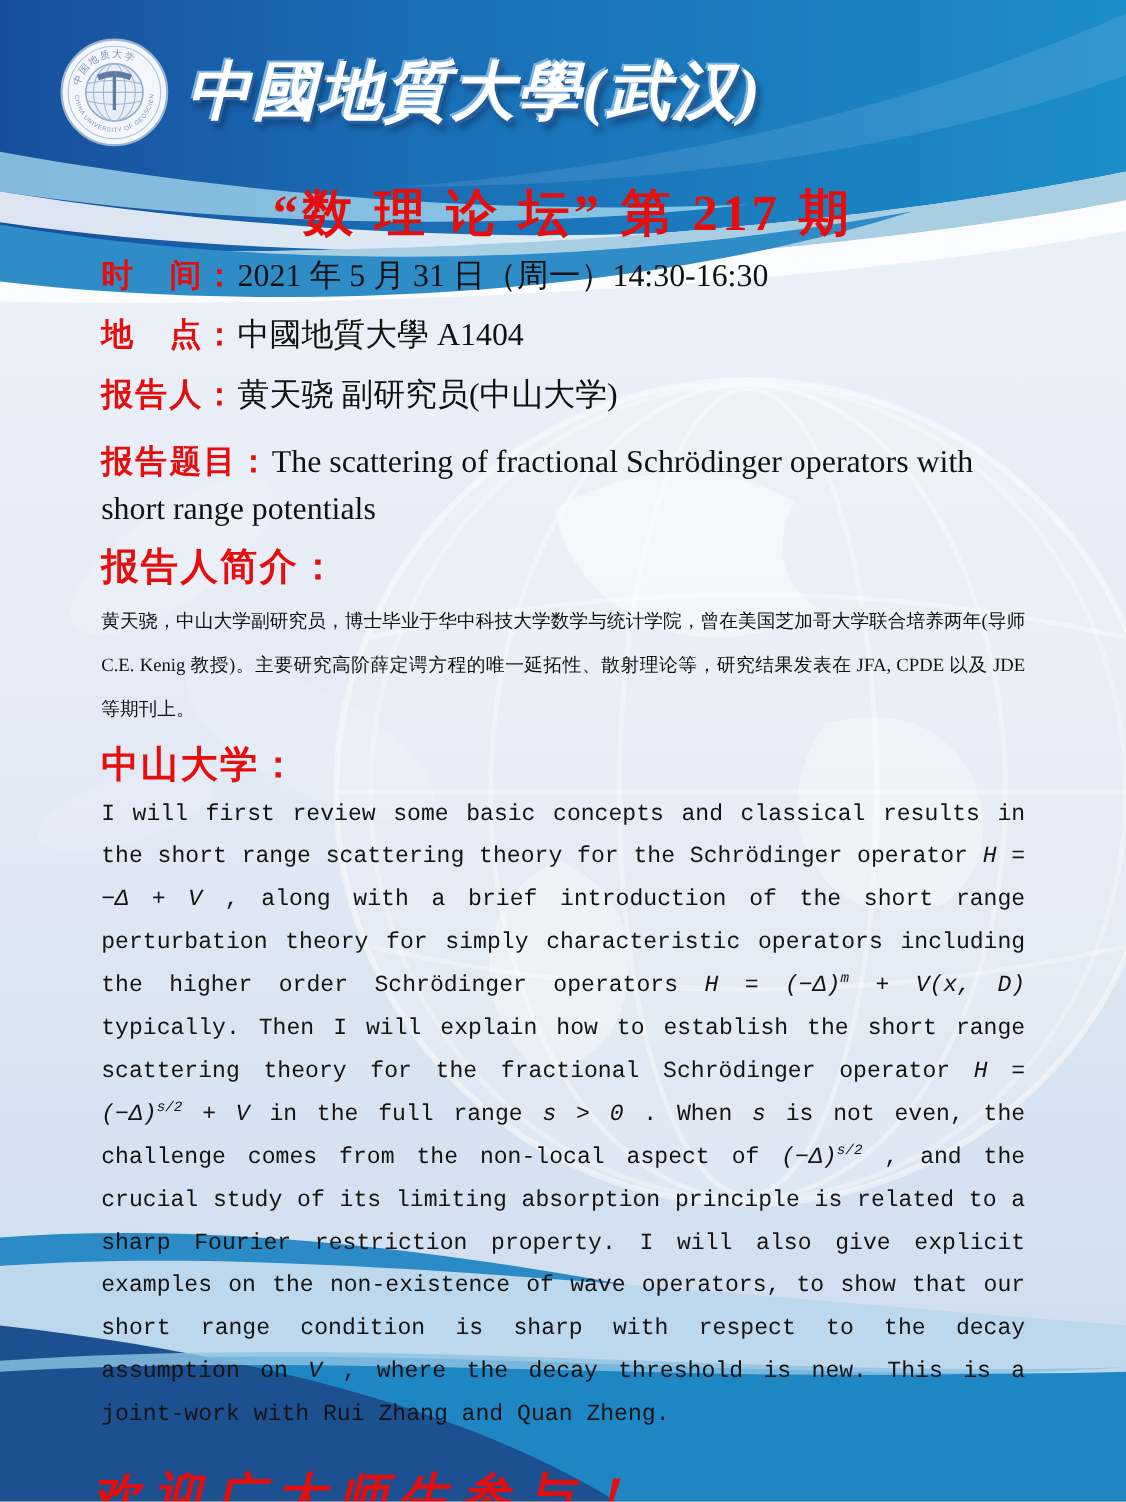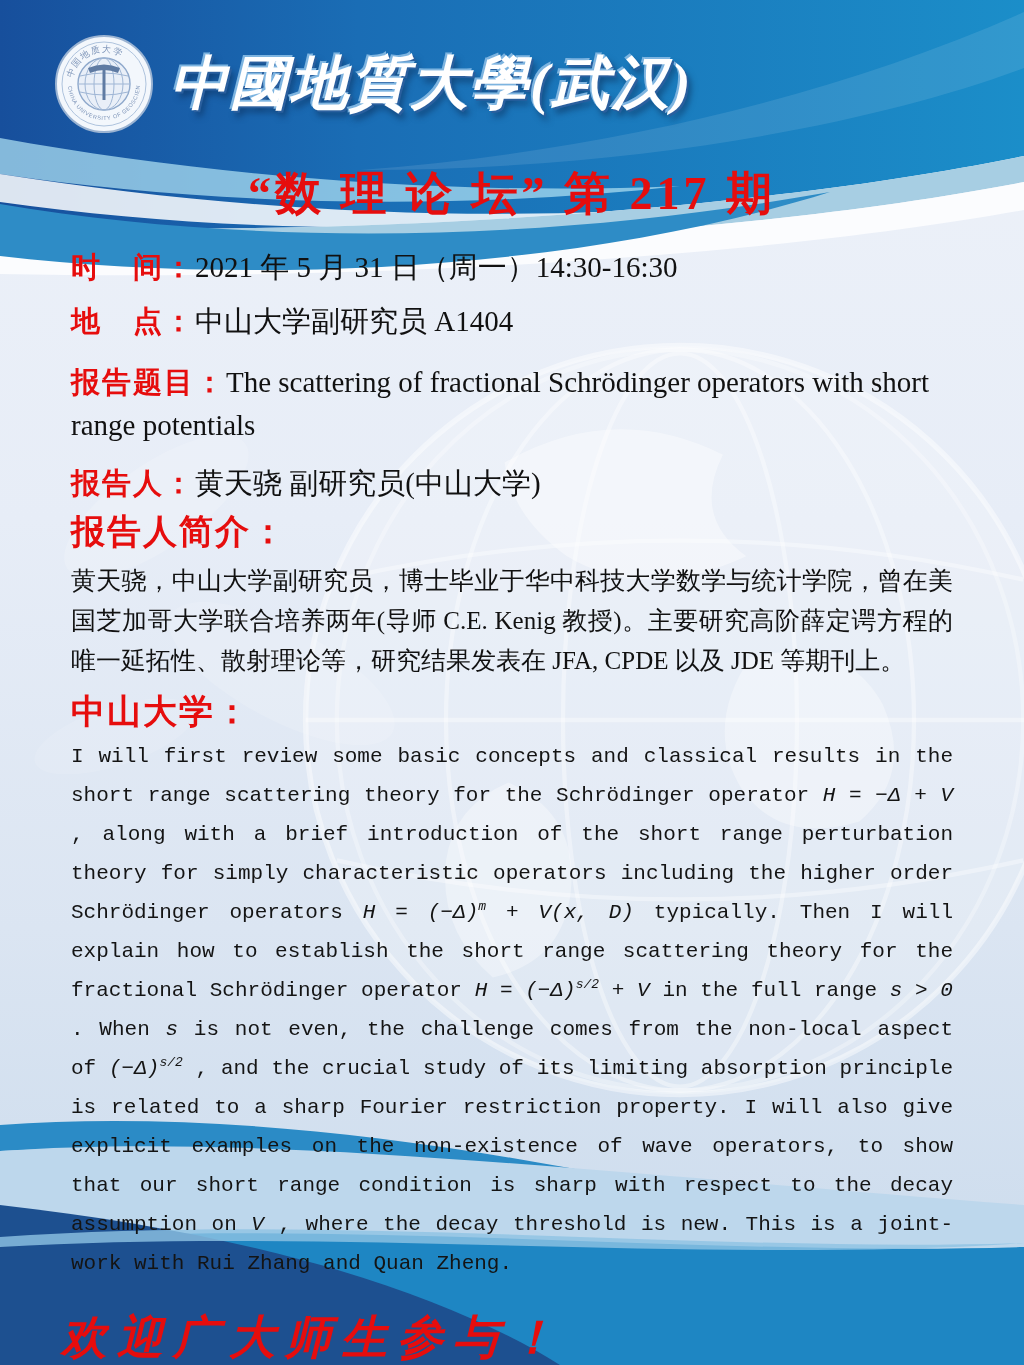--- a/index.html
+++ b/index.html
@@ -15,35 +15,35 @@
   .leaves{top:360px;left:30px;width:420px;height:460px;z-index:0;}
 
   .brand{position:absolute;top:34px;left:54px;z-index:3;display:flex;align-items:center;}
   .seal{width:100px;height:100px;flex:0 0 auto;}
   .brand-name{
     margin-left:16px;font-family:"Liberation Serif",serif;font-style:italic;font-weight:bold;
     font-size:58px;color:#ffffff;letter-spacing:2px;white-space:nowrap;
     text-shadow:-2px -2px 0 #7db4e0, 2px 2px 0 #2a5f9e, 4px 6px 6px rgba(10,40,80,.55);
   }
 
-  .content{position:absolute;inset:0;z-index:2;padding:0 71px;box-sizing:border-box;}
+  .content{position:absolute;inset:0;z-index:2;padding:0 92px;box-sizing:border-box;}
 
   .title{
     margin-top:168px;text-align:center;font-family:"Liberation Serif",serif;font-weight:bold;
     font-size:46px;line-height:1.15;color:#e60d0d;letter-spacing:4px;white-space:nowrap;
   }
   .info-row{font-size:29px;line-height:36px;margin-top:18px;}
-  .info-row.first{margin-top:28px;}
+  .info-row.first{margin-top:12px;}
   .label{color:#e60d0d;font-weight:bold;letter-spacing:2px;}
   .value{color:#111;font-family:"Liberation Serif","Liberation Sans",serif;}
   .info-row.topic{margin-top:22px;line-height:43px;}
 
   .section-heading{margin-top:12px;font-size:34px;line-height:36px;font-weight:bold;color:#e60d0d;letter-spacing:2px;}
   .bio{
-    margin:12px 0 0 0;font-size:25px;line-height:40px;text-align:justify;
+    margin:12px 0 0 0;font-size:17px;line-height:40px;text-align:justify;
     font-family:"Liberation Serif","Liberation Sans",serif;
   }
   .abstract{
     margin:8px 0 0 0;font-size:21px;line-height:39px;text-align:justify;
     font-family:Liberation Mono, monospace;color:#141414;
   }
   .math{font-style:italic;}
   .math sup{font-size:13px;line-height:0;}
 
   .welcome{
@@ -131,29 +131,29 @@
 
   <div class="content">
 
     <div class="title">“数 理 论 坛” 第 217 期</div>
 
     <div class="info-row first">
       <span class="label">时　间：</span><span class="value">2021 年 5 月 31 日（周一）14:30-16:30</span>
     </div>
 
     <div class="info-row">
-      <span class="label">地　点：</span><span class="value">中山大学副研究员 A1404</span>
+      <span class="label">地　点：</span><span class="value">中國地質大學 A1404</span>
+    </div>
+
+    <div class="info-row">
+      <span class="label">报告人：</span><span class="value">黄天骁 副研究员(中山大学)</span>
     </div>
 
     <div class="info-row topic">
       <span class="label">报告题目：</span><span class="value">The scattering of fractional Schrödinger operators with short range potentials</span>
-    </div>
-
-    <div class="info-row">
-      <span class="label">报告人：</span><span class="value">黄天骁 副研究员(中山大学)</span>
     </div>
 
     <div class="section-heading">报告人简介：</div>
     <p class="bio">黄天骁，中山大学副研究员，博士毕业于华中科技大学数学与统计学院，曾在美国芝加哥大学联合培养两年(导师 C.E. Kenig 教授)。主要研究高阶薛定谔方程的唯一延拓性、散射理论等，研究结果发表在 JFA, CPDE 以及 JDE 等期刊上。</p>
 
     <div class="section-heading">中山大学：</div>
     <p class="abstract"><span>I will first review some basic concepts and classical results in the short range scattering theory for the Schrödinger operator </span><span class="math">H = −Δ + V</span><span> , along with a brief introduction of the short range perturbation theory for simply characteristic operators including the higher order Schrödinger operators </span><span class="math"><span>H = (−Δ)</span><sup>m</sup><span> + V(x, D)</span></span><span> typically. Then I will explain how to establish the short range scattering theory for the fractional Schrödinger operator </span><span class="math"><span>H = (−Δ)</span><sup>s/2</sup><span> + V</span></span><span> in the full range </span><span class="math">s &gt; 0</span><span> . When </span><span class="math">s</span><span> is not even, the challenge comes from the non-local aspect of </span><span class="math"><span>(−Δ)</span><sup>s/2</sup></span><span> , and the crucial study of its limiting absorption principle is related to a sharp Fourier restriction property. I will also give explicit examples on the non-existence of wave operators, to show that our short range condition is sharp with respect to the decay assumption on </span><span class="math">V</span><span> , where the decay threshold is new. This is a joint-work with Rui Zhang and Quan Zheng.</span></p>
 
     <div class="welcome">欢迎广大师生参与！</div>
     <div class="org">数学与物理学院</div>

